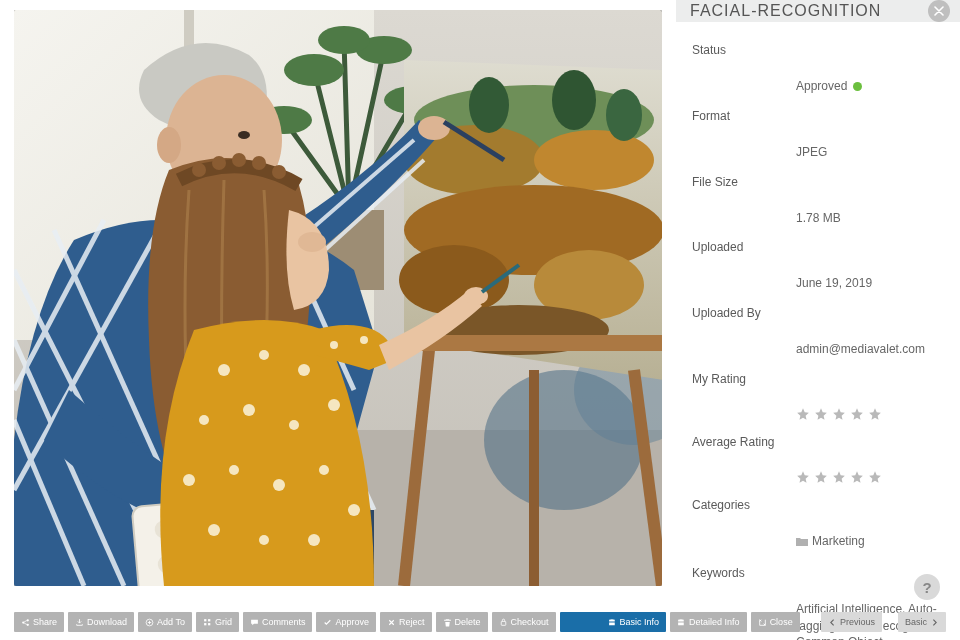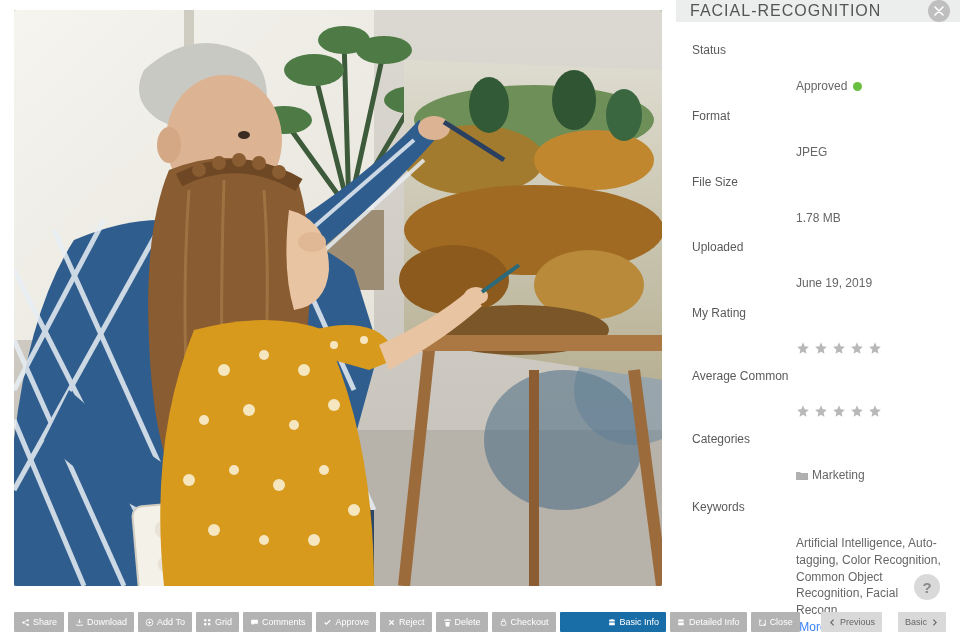--- a/index.html
+++ b/index.html
@@ -321,20 +321,24 @@
         </div>
       <div class="row">
           <div class="lbl">File Size</div>
           <div class="val">1.78 MB</div>
         </div>
       <div class="row">
           <div class="lbl">Uploaded</div>
           <div class="val">June 19, 2019</div>
         </div>
       <div class="row">
+          <div class="lbl">Uploaded By</div>
+          <div class="val">admin@mediavalet.com</div>
+        </div>
+      <div class="row">
           <div class="lbl">My Rating</div>
           <div class="val">
             <div class="stars">
         <svg class="star" viewBox="0 0 24 24" fill="#b9b9b9">
                 <path d="M12 2l2.9 6.9L22 10l-5.5 4.8L18 22l-6-3.5L6 22l1.5-7.2L2 10l7.1-1.1z"></path>
               </svg>
         <svg class="star" viewBox="0 0 24 24" fill="#b9b9b9">
                 <path d="M12 2l2.9 6.9L22 10l-5.5 4.8L18 22l-6-3.5L6 22l1.5-7.2L2 10l7.1-1.1z"></path>
               </svg>
         <svg class="star" viewBox="0 0 24 24" fill="#b9b9b9">
@@ -343,21 +347,21 @@
         <svg class="star" viewBox="0 0 24 24" fill="#b9b9b9">
                 <path d="M12 2l2.9 6.9L22 10l-5.5 4.8L18 22l-6-3.5L6 22l1.5-7.2L2 10l7.1-1.1z"></path>
               </svg>
         <svg class="star" viewBox="0 0 24 24" fill="#b9b9b9">
                 <path d="M12 2l2.9 6.9L22 10l-5.5 4.8L18 22l-6-3.5L6 22l1.5-7.2L2 10l7.1-1.1z"></path>
               </svg>
       </div>
           </div>
         </div>
       <div class="row">
-          <div class="lbl">Average Common</div>
+          <div class="lbl">Average Rating</div>
           <div class="val">
             <div class="stars">
         <svg class="star" viewBox="0 0 24 24" fill="#b9b9b9">
                 <path d="M12 2l2.9 6.9L22 10l-5.5 4.8L18 22l-6-3.5L6 22l1.5-7.2L2 10l7.1-1.1z"></path>
               </svg>
         <svg class="star" viewBox="0 0 24 24" fill="#b9b9b9">
                 <path d="M12 2l2.9 6.9L22 10l-5.5 4.8L18 22l-6-3.5L6 22l1.5-7.2L2 10l7.1-1.1z"></path>
               </svg>
         <svg class="star" viewBox="0 0 24 24" fill="#b9b9b9">
                 <path d="M12 2l2.9 6.9L22 10l-5.5 4.8L18 22l-6-3.5L6 22l1.5-7.2L2 10l7.1-1.1z"></path>

